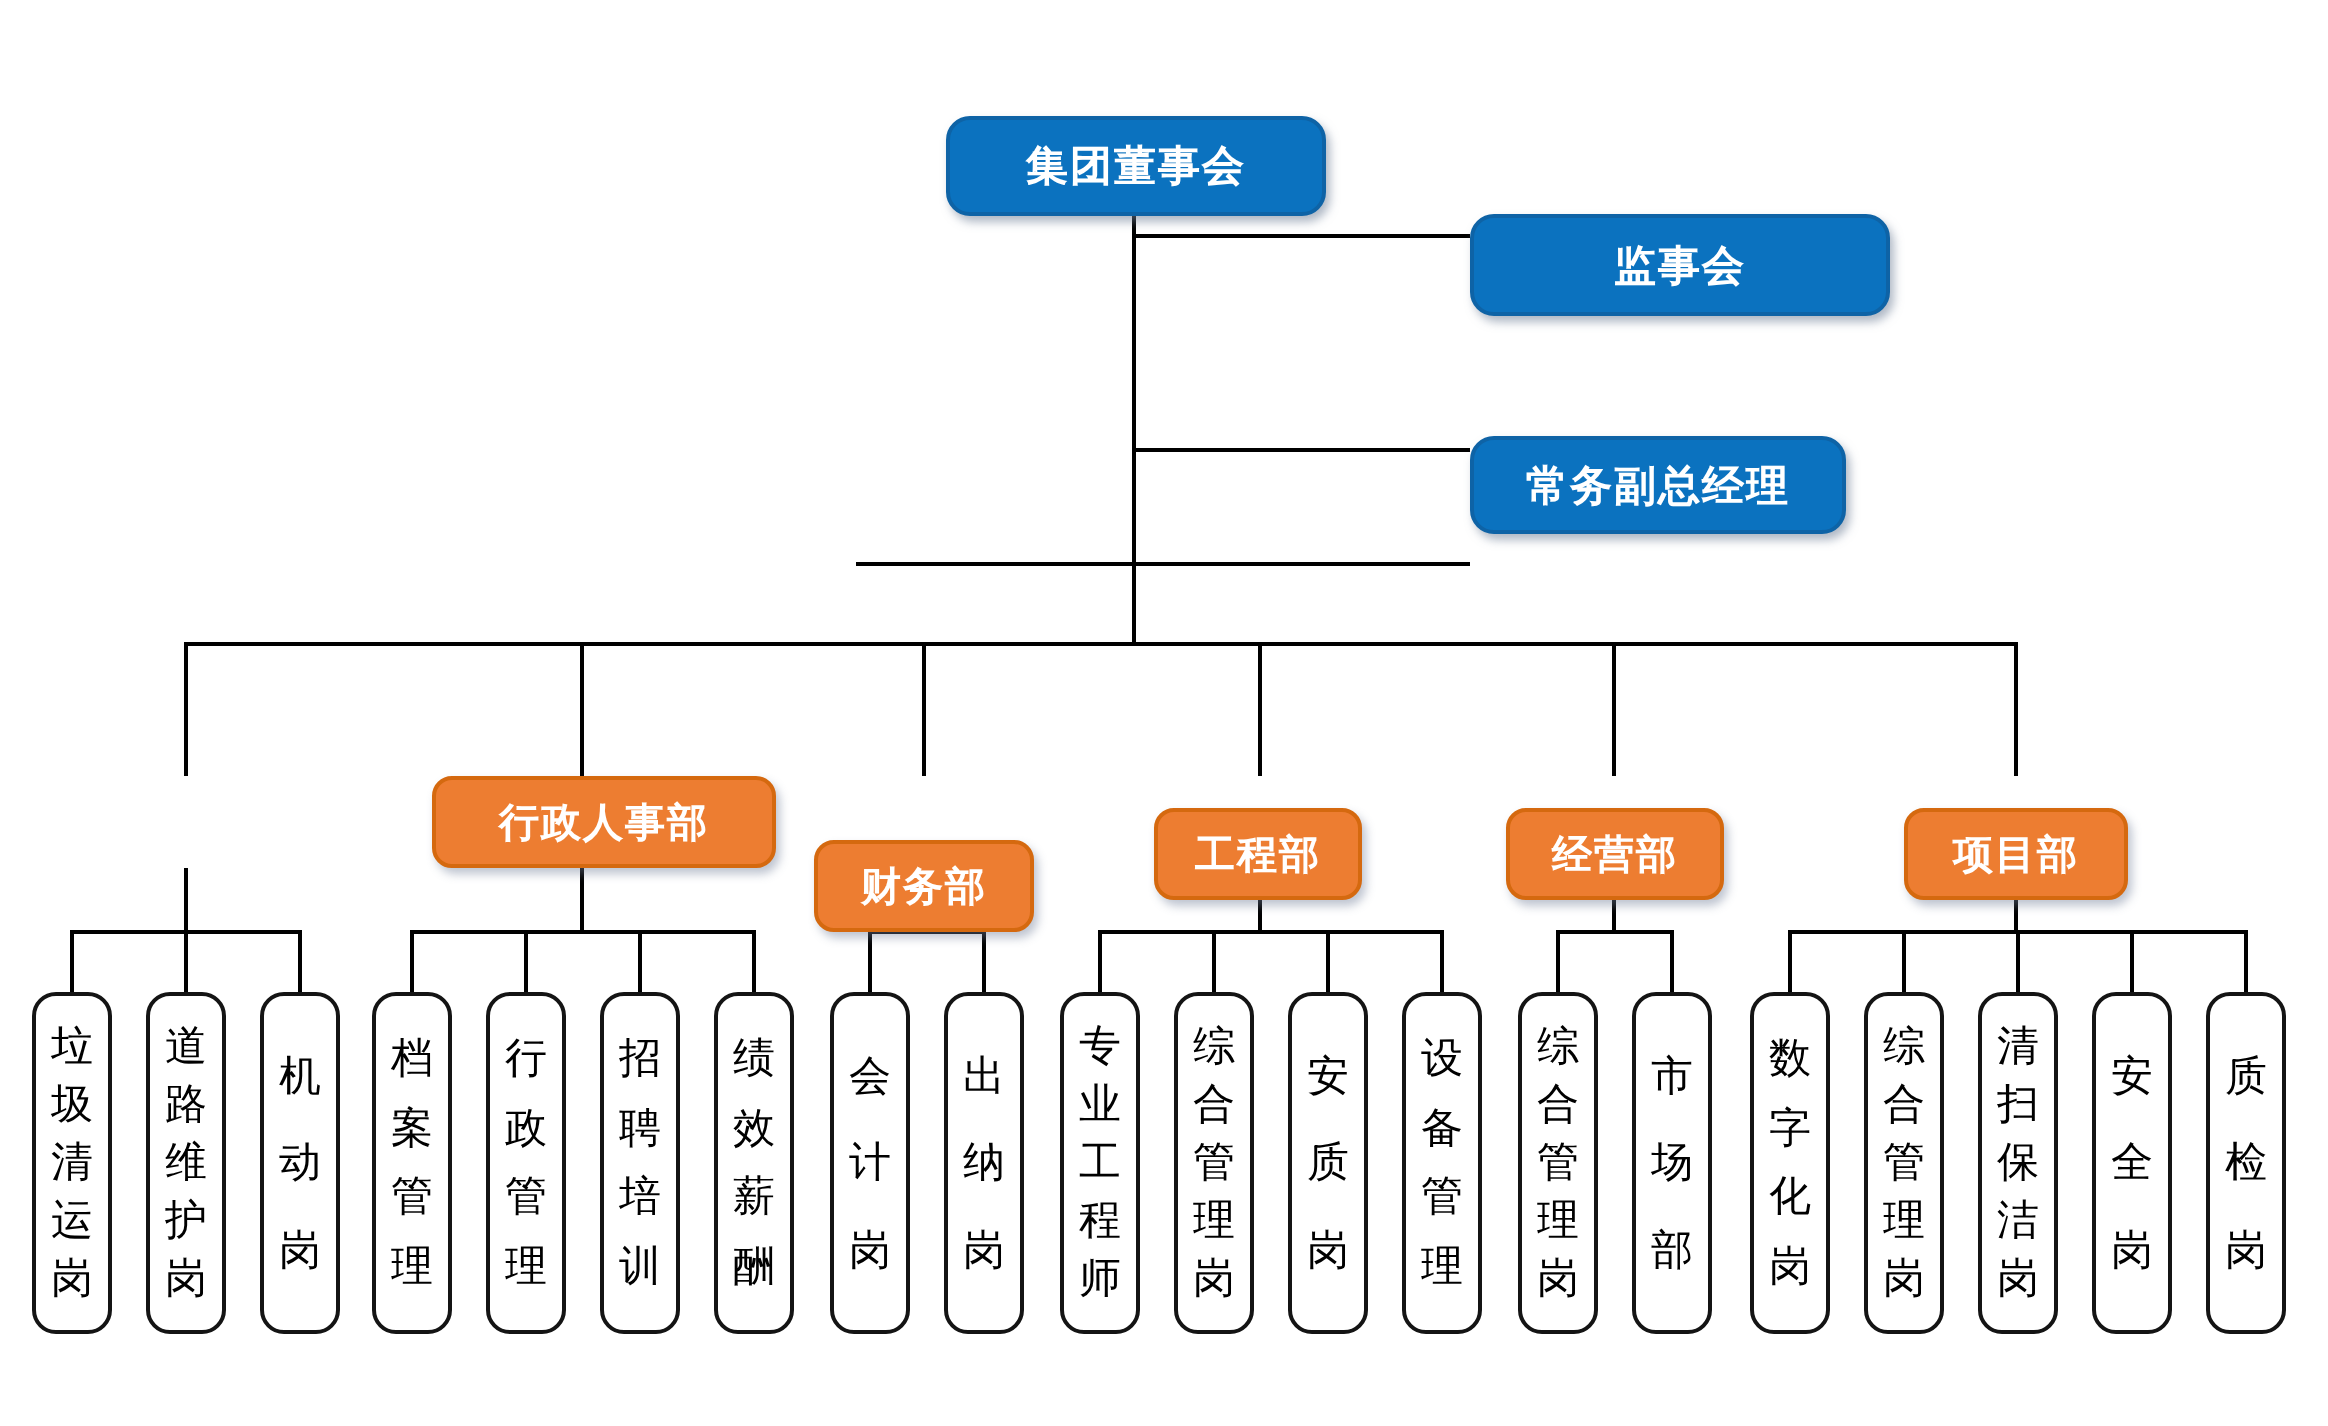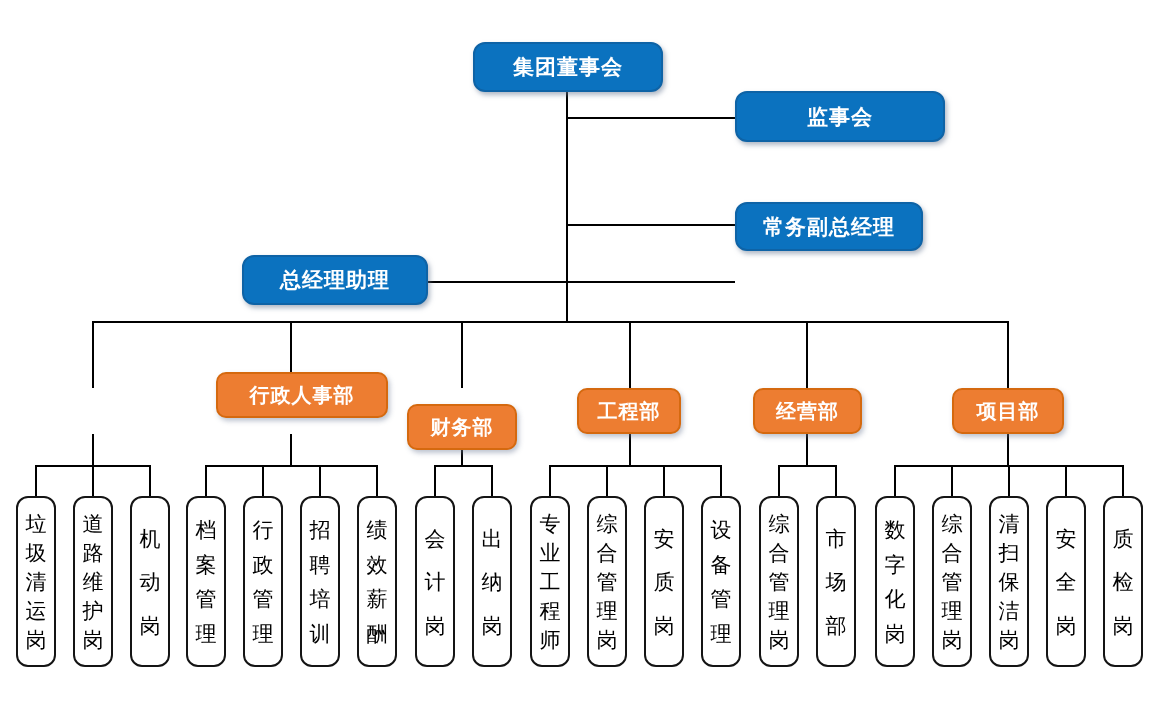--- a/index.html
+++ b/index.html
@@ -3,21 +3,21 @@
 <meta charset="utf-8">
 <style>
   html,body{margin:0;padding:0;background:#fff;}
   .canvas{
     position:relative;width:1164px;height:713px;background:#ffffff;
     font-family:"Liberation Sans",sans-serif;overflow:hidden;
   }
   .line{position:absolute;background:#000;z-index:1;}
   .node{
     position:absolute;display:flex;align-items:center;justify-content:center;
-    box-sizing:border-box;text-align:center;z-index:2;white-space:nowrap;
+    box-sizing:border-box;text-align:center;z-index:2;white-space:nowrap;margin-top:16px;
   }
   .exec{
     background:var(--exec-fill,#0b72bf);
     border:2px solid var(--exec-border,#0e63a6);
     border-radius:12px;color:#fff;font-weight:bold;font-size:21px;
     box-shadow:2px 3px 5px rgba(110,125,150,.55);
     letter-spacing:1px;
   }
   .dept{
     background:var(--dept-fill,#ed7d31);
@@ -80,21 +80,20 @@
       <div class="line" style="left: 894px; top: 465px; width: 2px; height: 31px; background: rgb(0, 0, 0);"></div>
       <div class="line" style="left: 951px; top: 465px; width: 2px; height: 31px; background: rgb(0, 0, 0);"></div>
       <div class="line" style="left: 1008px; top: 465px; width: 2px; height: 31px; background: rgb(0, 0, 0);"></div>
       <div class="line" style="left: 1065px; top: 465px; width: 2px; height: 31px; background: rgb(0, 0, 0);"></div>
       <div class="line" style="left: 1122px; top: 465px; width: 2px; height: 31px; background: rgb(0, 0, 0);"></div>
     </div>
 
   <div class="node exec" style="left:473px;top:42px;width:190px;height:50px">集团董事会</div>
   <div class="node exec" style="left:735px;top:91px;width:210px;height:51px">监事会</div>
   <div class="node exec" style="left:735px;top:202px;width:188px;height:49px">常务副总经理</div>
-  <div class="node exec" style="left:242px;top:255px;width:186px;height:50px">总经理助理</div>
 
   <div class="node dept" style="left:216px;top:372px;width:172px;height:46px">行政人事部</div>
   <div class="node dept" style="left:407px;top:404px;width:110px;height:46px">财务部</div>
   <div class="node dept" style="left:577px;top:388px;width:104px;height:46px">工程部</div>
   <div class="node dept" style="left:753px;top:388px;width:109px;height:46px">经营部</div>
   <div class="node dept" style="left:952px;top:388px;width:112px;height:46px">项目部</div>
 
   <div class="post" style="left:16px;top:496px;width:40px;height:171px">
       <span>垃</span>
       <span>圾</span>

